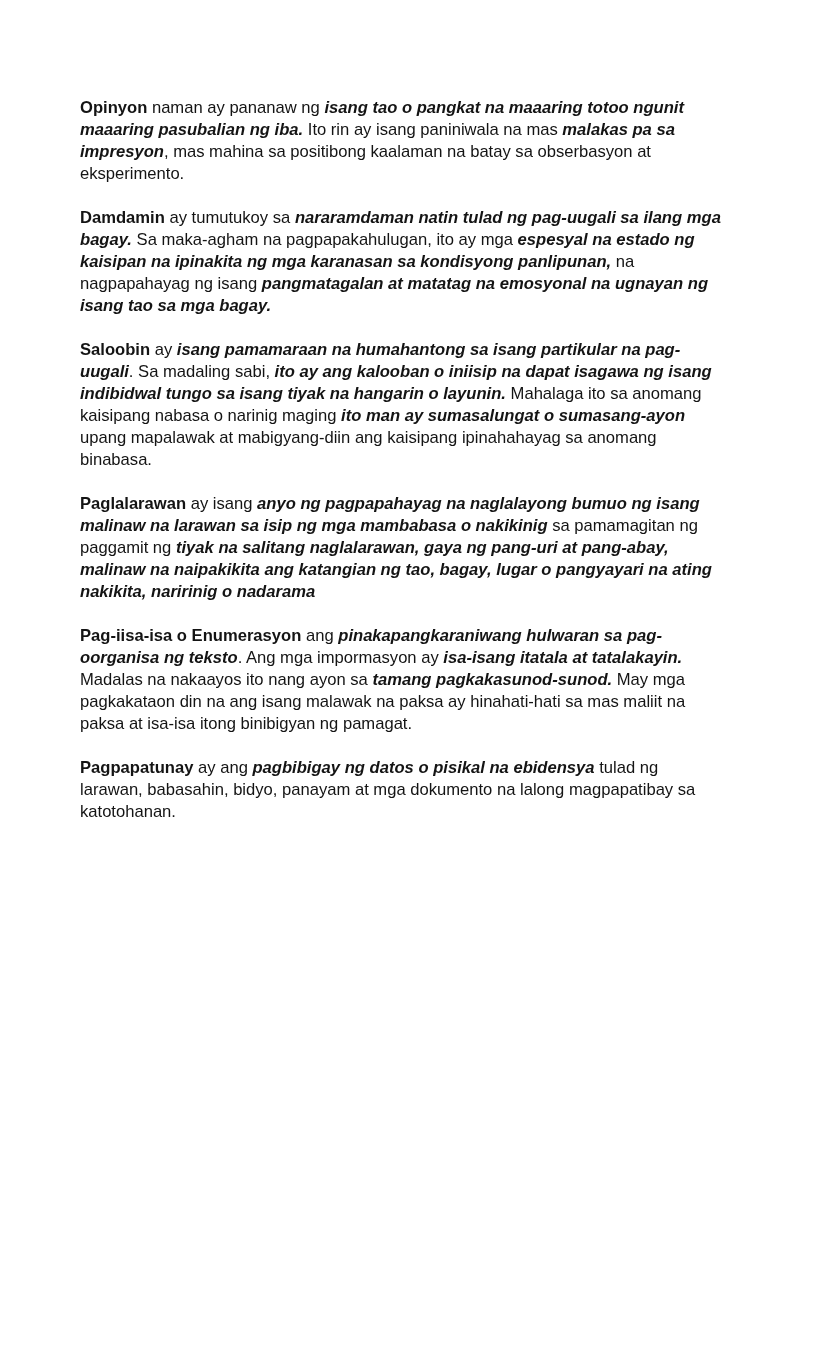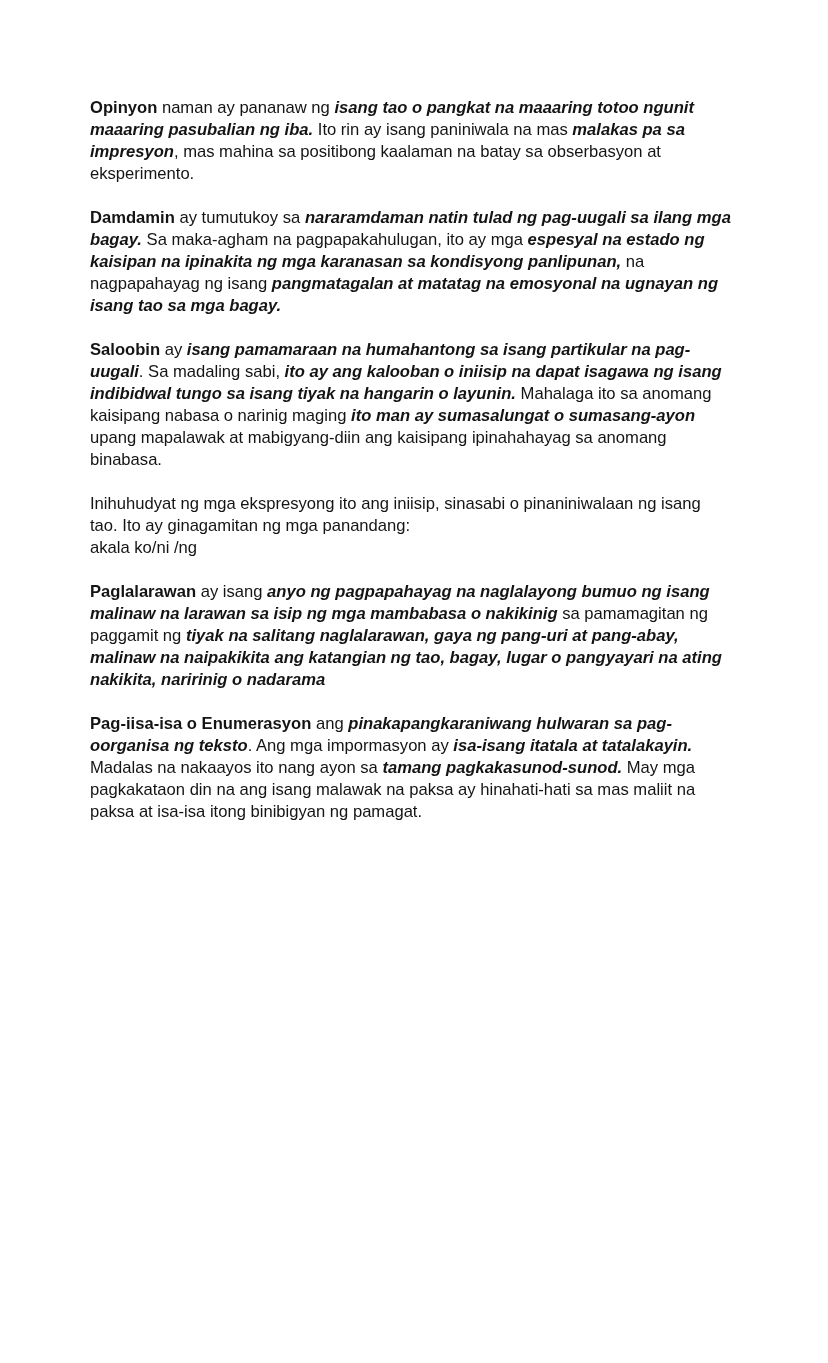--- a/index.html
+++ b/index.html
@@ -10,21 +10,21 @@
   .page {
     position: relative;
     width: 828px;
     height: 1363px;
     background: #ffffff;
     box-sizing: border-box;
     overflow: hidden;
   }
   .text-block {
     position: absolute;
-    left: 90px;
+    left: 80px;
     top: 97px;
     width: 641px;
     font-family: "Liberation Sans", sans-serif;
     font-size: 16.6px;
     line-height: 22px;
     color: #141414;
     -webkit-font-smoothing: antialiased;
   }
   .text-block p {
     margin: 0 0 22px 0;
@@ -35,18 +35,17 @@
   .run-bolditalic { font-weight: 700; font-style: italic; }
 </style>
 </head>
 <body>
 
 <div class="page">
   <div class="text-block" style="color: rgb(20, 20, 20);">
       <p><span class="run-bold">Opinyon</span><span class="run-regular"> naman ay pananaw ng </span><span class="run-bolditalic">isang tao o pangkat na maaaring totoo ngunit maaaring pasubalian ng iba.</span><span class="run-regular"> Ito rin ay isang paniniwala na mas </span><span class="run-bolditalic">malakas pa sa impresyon</span><span class="run-regular">, mas mahina sa positibong kaalaman na batay sa obserbasyon at eksperimento.</span></p>
       <p><span class="run-bold">Damdamin</span><span class="run-regular"> ay tumutukoy sa </span><span class="run-bolditalic">nararamdaman natin tulad ng pag-uugali sa ilang mga bagay.</span><span class="run-regular"> Sa maka-agham na pagpapakahulugan, ito ay mga </span><span class="run-bolditalic">espesyal na estado ng kaisipan na ipinakita ng mga karanasan sa kondisyong panlipunan,</span><span class="run-regular"> na nagpapahayag ng isang </span><span class="run-bolditalic">pangmatagalan at matatag na emosyonal na ugnayan ng isang tao sa mga bagay.</span></p>
       <p><span class="run-bold">Saloobin</span><span class="run-regular"> ay </span><span class="run-bolditalic">isang pamamaraan na humahantong sa isang partikular na pag-uugali</span><span class="run-regular">. Sa madaling sabi, </span><span class="run-bolditalic">ito ay ang kalooban o iniisip na dapat isagawa ng isang indibidwal tungo sa isang tiyak na hangarin o layunin.</span><span class="run-regular"> Mahalaga ito sa anomang kaisipang nabasa o narinig maging </span><span class="run-bolditalic">ito man ay sumasalungat o sumasang-ayon</span><span class="run-regular"> upang mapalawak at mabigyang-diin ang kaisipang ipinahahayag sa anomang binabasa.</span></p>
-      <p><span class="run-regular">Inihuhudyat ng mga ekspresyong ito ang iniisip, sinasabi o pinaniniwalaan ng isang tao. Ito ay ginagamitan ng mga panandang:
-akala ko/ni /ng</span></p>
       <p><span class="run-bold">Paglalarawan</span><span class="run-regular"> ay isang </span><span class="run-bolditalic">anyo ng pagpapahayag na naglalayong bumuo ng isang malinaw na larawan sa isip ng mga mambabasa o nakikinig</span><span class="run-regular"> sa pamamagitan ng paggamit ng </span><span class="run-bolditalic">tiyak na salitang naglalarawan, gaya ng pang-uri at pang-abay, malinaw na naipakikita ang katangian ng tao, bagay, lugar o pangyayari na ating nakikita, naririnig o nadarama</span></p>
       <p><span class="run-bold">Pag-iisa-isa o Enumerasyon</span><span class="run-regular"> ang </span><span class="run-bolditalic">pinakapangkaraniwang hulwaran sa pag-oorganisa ng teksto</span><span class="run-regular">. Ang mga impormasyon ay </span><span class="run-bolditalic">isa-isang itatala at tatalakayin.</span><span class="run-regular"> Madalas na nakaayos ito nang ayon sa </span><span class="run-bolditalic">tamang pagkakasunod-sunod.</span><span class="run-regular"> May mga pagkakataon din na ang isang malawak na paksa ay hinahati-hati sa mas maliit na paksa at isa-isa itong binibigyan ng pamagat.</span></p>
+      <p><span class="run-bold">Pagpapatunay</span><span class="run-regular"> ay ang </span><span class="run-bolditalic">pagbibigay ng datos o pisikal na ebidensya</span><span class="run-regular"> tulad ng larawan, babasahin, bidyo, panayam at mga dokumento na lalong magpapatibay sa katotohanan.</span></p>
     </div>
 </div>
 
 </body></html>

